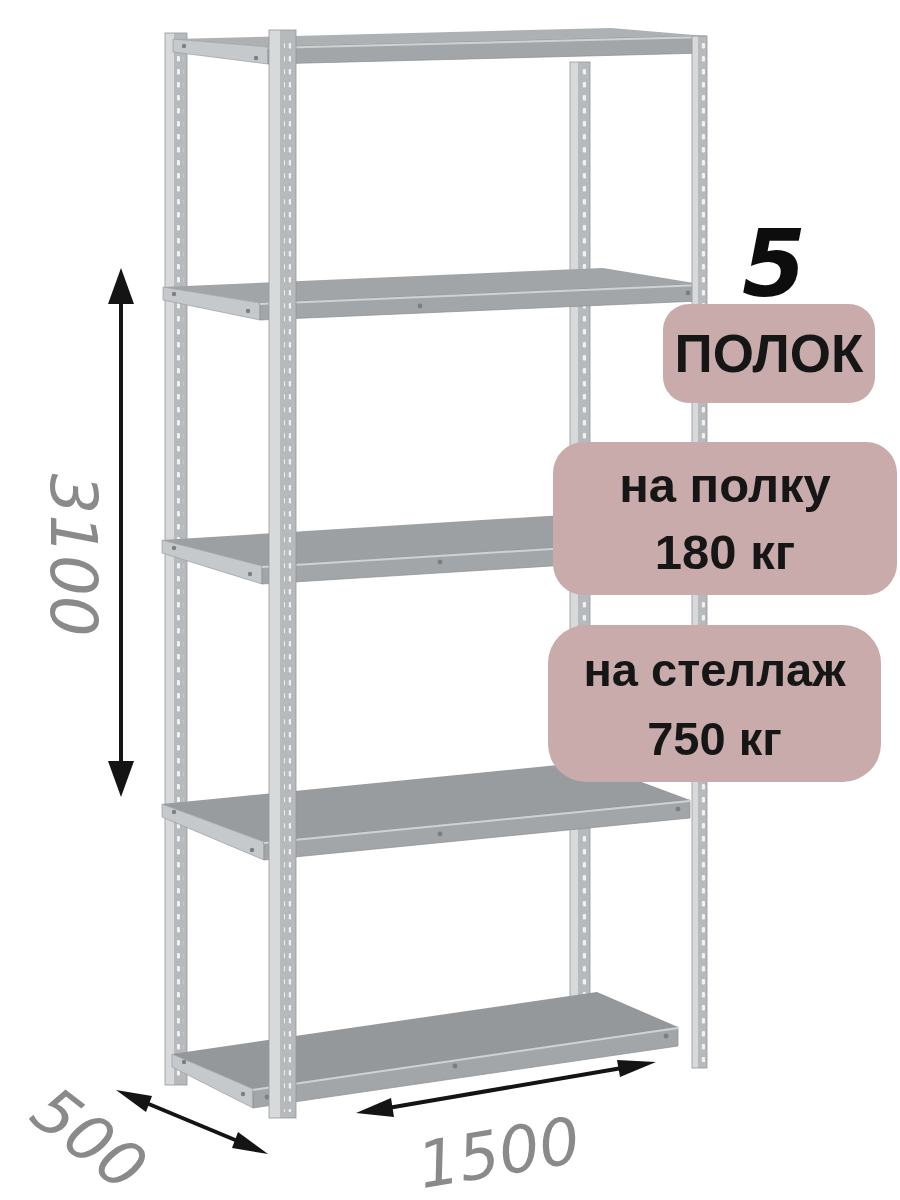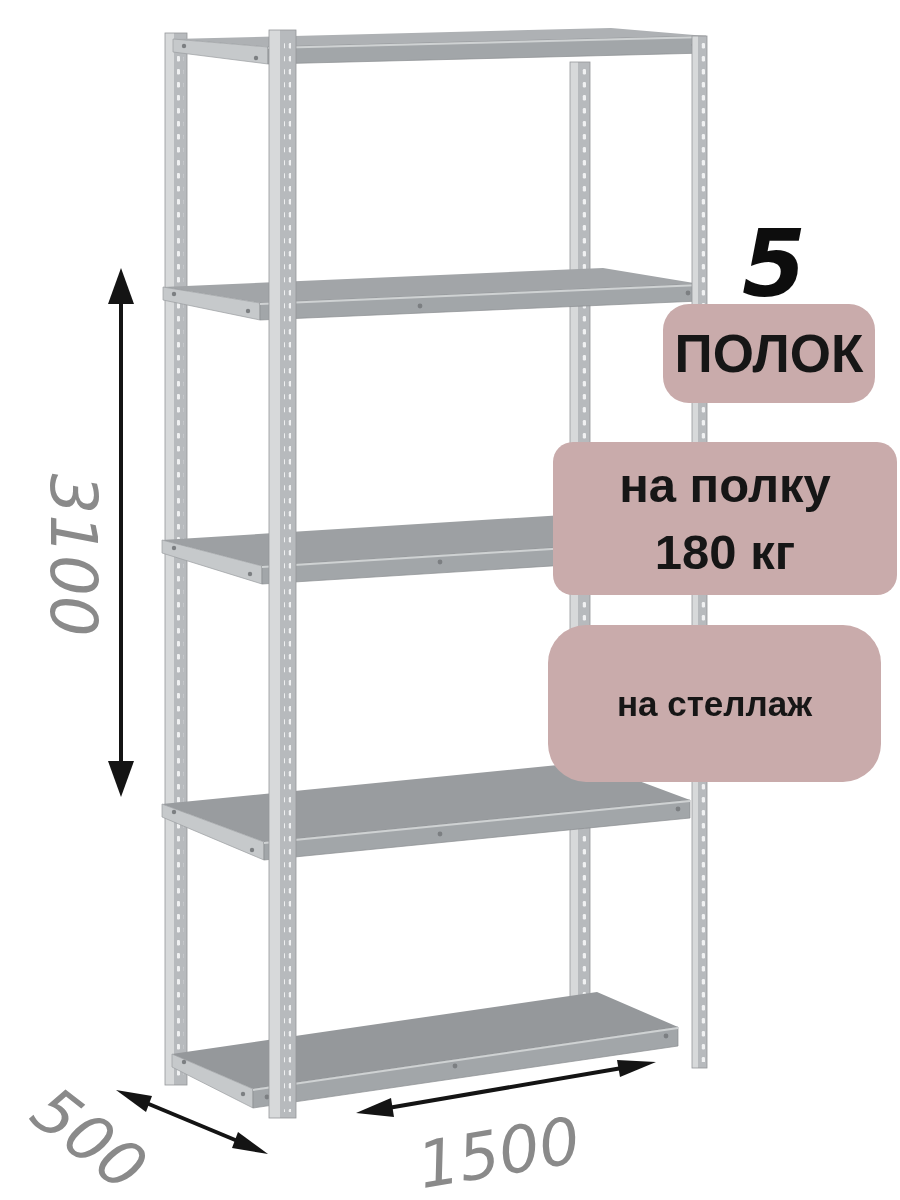--- a/index.html
+++ b/index.html
@@ -21,22 +21,22 @@
     font-family:"DejaVu Sans","Liberation Sans",sans-serif;
     font-size:92px;font-weight:700;font-style:italic;color:var(--color-big-number,#0d0d0d);
   }
   .badge{
     position:absolute;background:var(--color-badge-bg,#c9abab);
     color:var(--color-badge-text,#161616);font-weight:700;
     display:flex;flex-direction:column;align-items:center;justify-content:center;
     text-align:center;
   }
   .badge-count{left:663px;top:304px;width:212px;height:99px;border-radius:26px;font-size:53px;}
-  .badge-shelf-load{left:553px;top:442px;width:344px;height:153px;border-radius:20px;font-size:49px;line-height:67px;}
-  .badge-rack-load{left:548px;top:625px;width:333px;height:157px;border-radius:38px;font-size:35px;line-height:69px;}
+  .badge-shelf-load{left:553px;top:442px;width:344px;height:153px;border-radius:31px;font-size:49px;line-height:67px;}
+  .badge-rack-load{left:548px;top:625px;width:333px;height:157px;border-radius:38px;font-size:47px;line-height:69px;}
 </style>
 </head>
 <body>
 
 <div id="stage">
 
   <svg id="rack-svg" width="900" height="1200" viewBox="0 0 900 1200">
     <defs>
       <pattern id="holes" width="7" height="13" patternUnits="userSpaceOnUse">
         <rect x="1.8" y="4" width="3.2" height="5.5" rx="1.2" fill="#f0f1f2"></rect>
@@ -163,15 +163,16 @@
   <div class="badge badge-count">
     <div>ПОЛОК</div>
   </div>
 
   <div class="badge badge-shelf-load">
     <div>на полку</div>
     <div>180 кг</div>
   </div>
   <div class="badge badge-rack-load">
     <div>на стеллаж</div>
+    <div>750 кг</div>
   </div>
 
 </div>
 
 </body></html>

